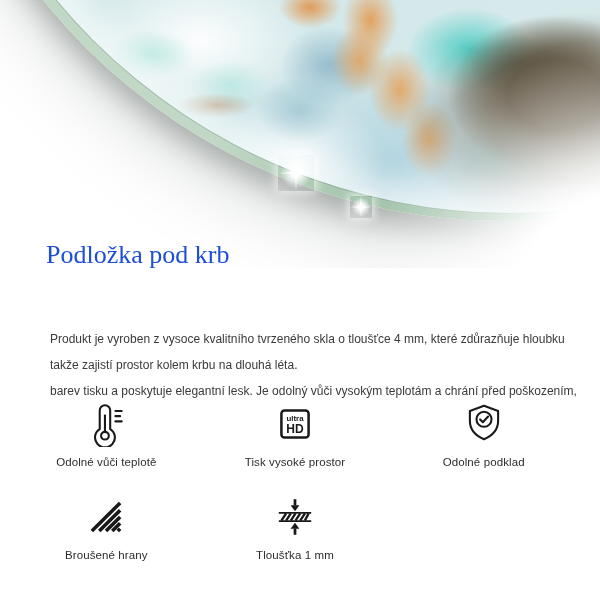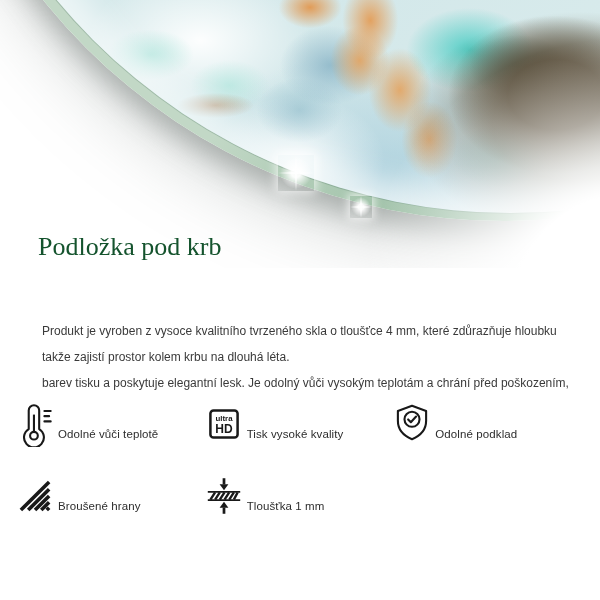--- a/index.html
+++ b/index.html
@@ -43,33 +43,33 @@
     background:linear-gradient(to bottom,rgba(255,255,255,0),#fff,rgba(255,255,255,0));}
   .sparkle::before{width:2px;height:100%;transform:translate(-50%,-50%);}
   .sparkle::after{height:2px;width:100%;transform:translate(-50%,-50%) ;
     background:linear-gradient(to right,rgba(255,255,255,0),#fff,rgba(255,255,255,0));}
   .sparkle.s1{left:278px;top:155px;width:36px;height:36px;}
   .sparkle.s2{left:350px;top:196px;width:22px;height:22px;}
   .hero-fade{position:absolute;inset:0;pointer-events:none;
     background:radial-gradient(circle 270px at 628px 308px,#fff 42%,rgba(255,255,255,0) 100%);}
 
   
-  .heading{position:absolute;left:38px;top:229px;margin:0;color:#14532d;font-weight:400;
+  .heading{position:absolute;left:38px;top:229px;margin:8px;color:#1d4ed8;font-weight:400;
     font-family:"Liberation Serif","DejaVu Serif",serif;font-size:26px;line-height:35px;z-index:2;}
   .heading span{display:block;}
-  .description{position:absolute;left:38px;top:314px;margin:4px;color:#3a3a3a;
+  .description{position:absolute;left:38px;top:314px;margin:12px;color:#3a3a3a;
     font-size:12px;line-height:26px;z-index:2;}
   .description span{display:block;white-space:nowrap;}
 
   
   .features{position:absolute;left:12px;top:401px;width:566px;display:grid;
     grid-template-columns:repeat(3,1fr);row-gap:26px;z-index:2;}
-  .feature{display:flex;flex-direction:row;}
+  .feature{display:flex;flex-direction:column;align-items:center;}
   .feature svg{display:block;}
-  .feature .label{margin-top:27px;font-size:11.5px;color:#2d2d2d;letter-spacing:.1px;}
+  .feature .label{margin-top:9px;font-size:11.5px;color:#2d2d2d;letter-spacing:.1px;}
   .ico{stroke:#191919;fill:none;stroke-width:2;}
 </style>
 </head>
 <body>
 
 <div class="page">
 
   <div class="hero" role="img" aria-label="Kulatá skleněná podložka pod krb s abstraktním tyrkysovo-měděným mramorovým motivem">
     <div class="plate-rim"></div>
     <div class="plate-top"></div>
@@ -99,21 +99,21 @@
       </svg>
       <span class="label">Odolné vůči teplotě</span>
     </div>
 
     <div class="feature">
       <svg class="ico" width="46" height="46" viewBox="0 0 44 44">
         <rect x="9" y="9" width="26" height="26" rx="3" stroke-width="2.4"></rect>
         <text x="22" y="19.5" text-anchor="middle" font-size="7.5" font-weight="bold" stroke="none" fill="#191919" font-family="&quot;Liberation Sans&quot;,sans-serif">ultra</text>
         <text x="22" y="31" text-anchor="middle" font-size="11.5" font-weight="bold" stroke="none" fill="#191919" font-family="&quot;Liberation Sans&quot;,sans-serif">HD</text>
       </svg>
-      <span class="label">Tisk vysoké kvality</span>
+      <span class="label">Tisk vysoké prostor</span>
     </div>
 
     <div class="feature">
       <svg class="ico" width="46" height="46" viewBox="0 0 44 44">
         <path d="M22 4.5 L35.5 9.5 V19 c0 9.3 -6.2 14.6 -13.5 17.5 C14.7 33.6 8.5 28.3 8.5 19 V9.5 Z" stroke-linejoin="round"></path>
         <circle cx="22" cy="17.5" r="7.2" fill="#ffffff"></circle>
         <path d="M18.3 17.6 l2.6 2.7 l5 -5.4" stroke-linecap="round" stroke-linejoin="round"></path>
       </svg>
       <span class="label">Odolné podklad</span>
     </div>

